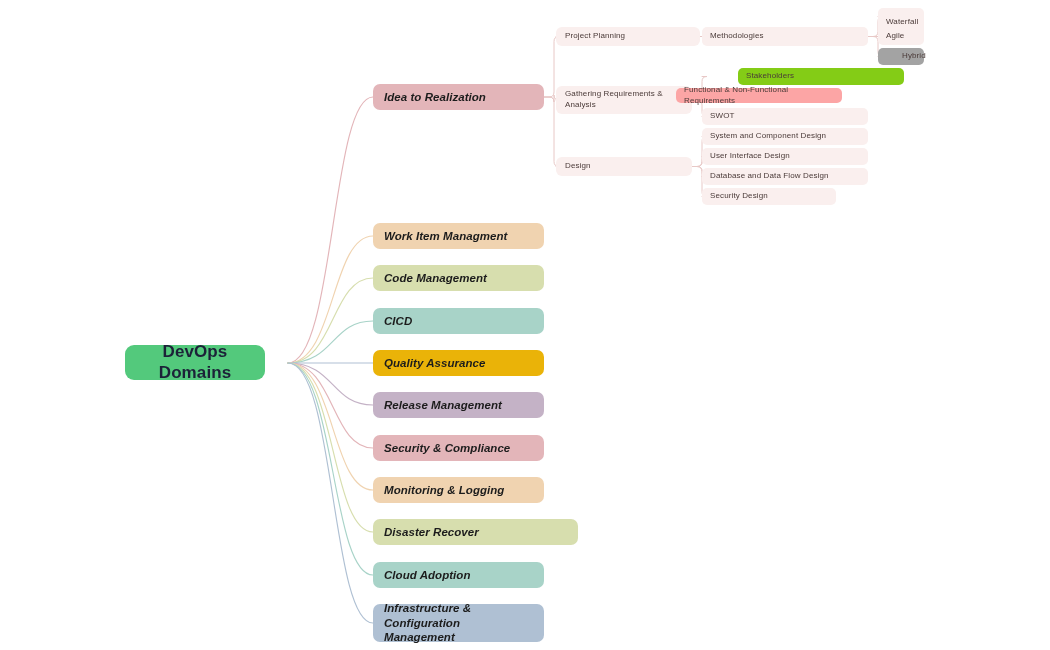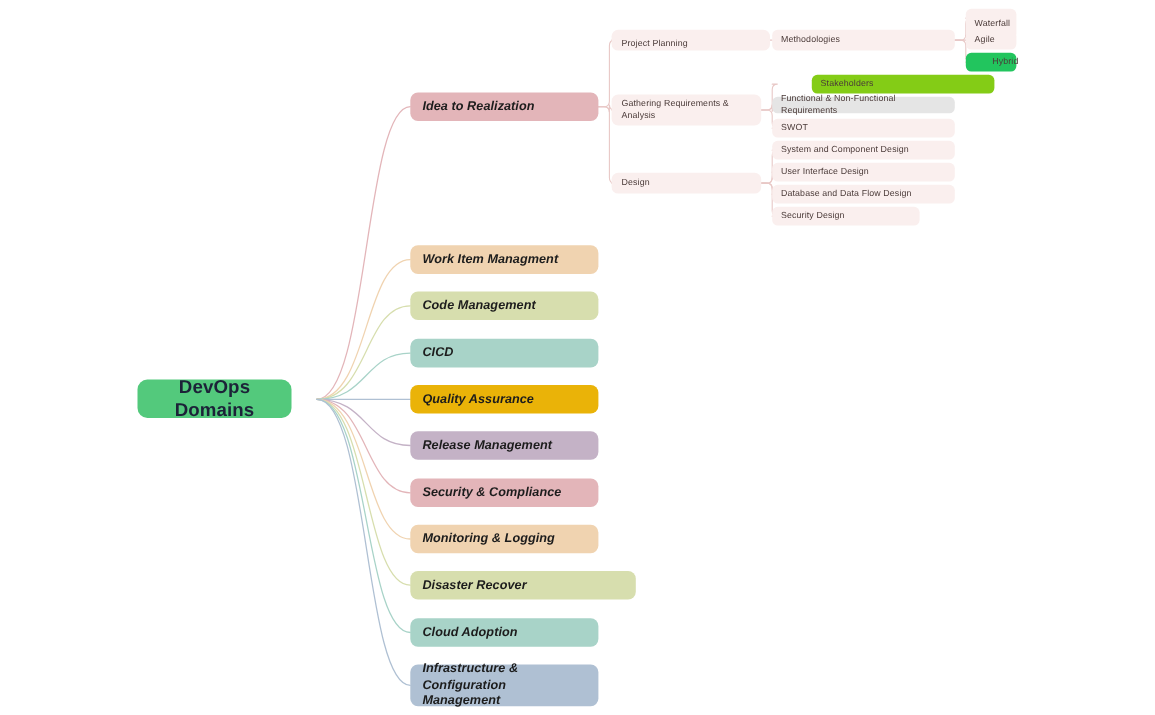--- a/index.html
+++ b/index.html
@@ -123,43 +123,43 @@
       <path d="M288 363 C334.75 363 331 575 373 575" fill="none" stroke="#A8D3C8" stroke-width="1.15" stroke-linecap="round"></path>
       <path d="M288 363 C334.75 363 331 623 373 623" fill="none" stroke="#AFC0D3" stroke-width="1.15" stroke-linecap="round"></path>
     </svg>
 <div class="node root" style="left: 125px; top: 345px; width: 140px; height: 35px; background: rgb(83, 201, 124);">
       <span class="node-label">DevOps
 Domains</span>
     </div>
     <div class="node lvl1" style="left: 373px; top: 84px; width: 171px; height: 26px; background: rgb(227, 181, 185);">
       <span class="node-label">Idea to Realization</span>
     </div>
-    <div class="node lvl2" style="left: 556px; top: 27px; width: 144px; height: 19px; background: rgb(250, 239, 238); align-items: flex-end;">
+    <div class="node lvl2" style="left: 556px; top: 27px; width: 144px; height: 19px; background: rgb(250, 239, 238);">
       <span class="node-label">Project Planning</span>
     </div>
     <div class="node lvl3" style="left: 702px; top: 27px; width: 166px; height: 19px; background: rgb(250, 239, 238);">
       <span class="node-label">Methodologies</span>
     </div>
     <div class="node lvl3" style="left: 878px; top: 8px; width: 46px; height: 28px; background: rgb(250, 239, 238);">
       <span class="node-label">Waterfall</span>
     </div>
     <div class="node lvl3" style="left: 878px; top: 28px; width: 46px; height: 17px; background: rgb(250, 239, 238);">
       <span class="node-label">Agile</span>
     </div>
-    <div class="node lvl3" style="left: 878px; top: 48px; width: 46px; height: 17px; background: #22c55e; padding-left: 24px;">
+    <div class="node lvl3" style="left: 878px; top: 48px; width: 46px; height: 17px; background: #a3a3a3; padding-left: 24px;">
       <span class="node-label">Hybrid</span>
     </div>
     <div class="node lvl2" style="left: 556px; top: 86px; width: 136px; height: 28px; background: rgb(250, 239, 238);">
       <span class="node-label">Gathering Requirements &amp;
 Analysis</span>
     </div>
     <div class="node lvl3" style="left: 702px; top: 68px; width: 166px; height: 17px; background: #84cc16; margin-left: 36px;">
       <span class="node-label">Stakeholders</span>
     </div>
-    <div class="node lvl3" style="left: 702px; top: 88px; width: 166px; height: 15px; background: #e5e5e5;">
+    <div class="node lvl3" style="left: 676px; top: 88px; width: 166px; height: 15px; background: #fca5a5;">
       <span class="node-label">Functional &amp; Non-Functional Requirements</span>
     </div>
     <div class="node lvl3" style="left: 702px; top: 108px; width: 166px; height: 17px; background: rgb(250, 239, 238);">
       <span class="node-label">SWOT</span>
     </div>
     <div class="node lvl2" style="left: 556px; top: 157px; width: 136px; height: 19px; background: rgb(250, 239, 238);">
       <span class="node-label">Design</span>
     </div>
     <div class="node lvl3" style="left: 702px; top: 128px; width: 166px; height: 17px; background: rgb(250, 239, 238);">
       <span class="node-label">System and Component Design</span>

